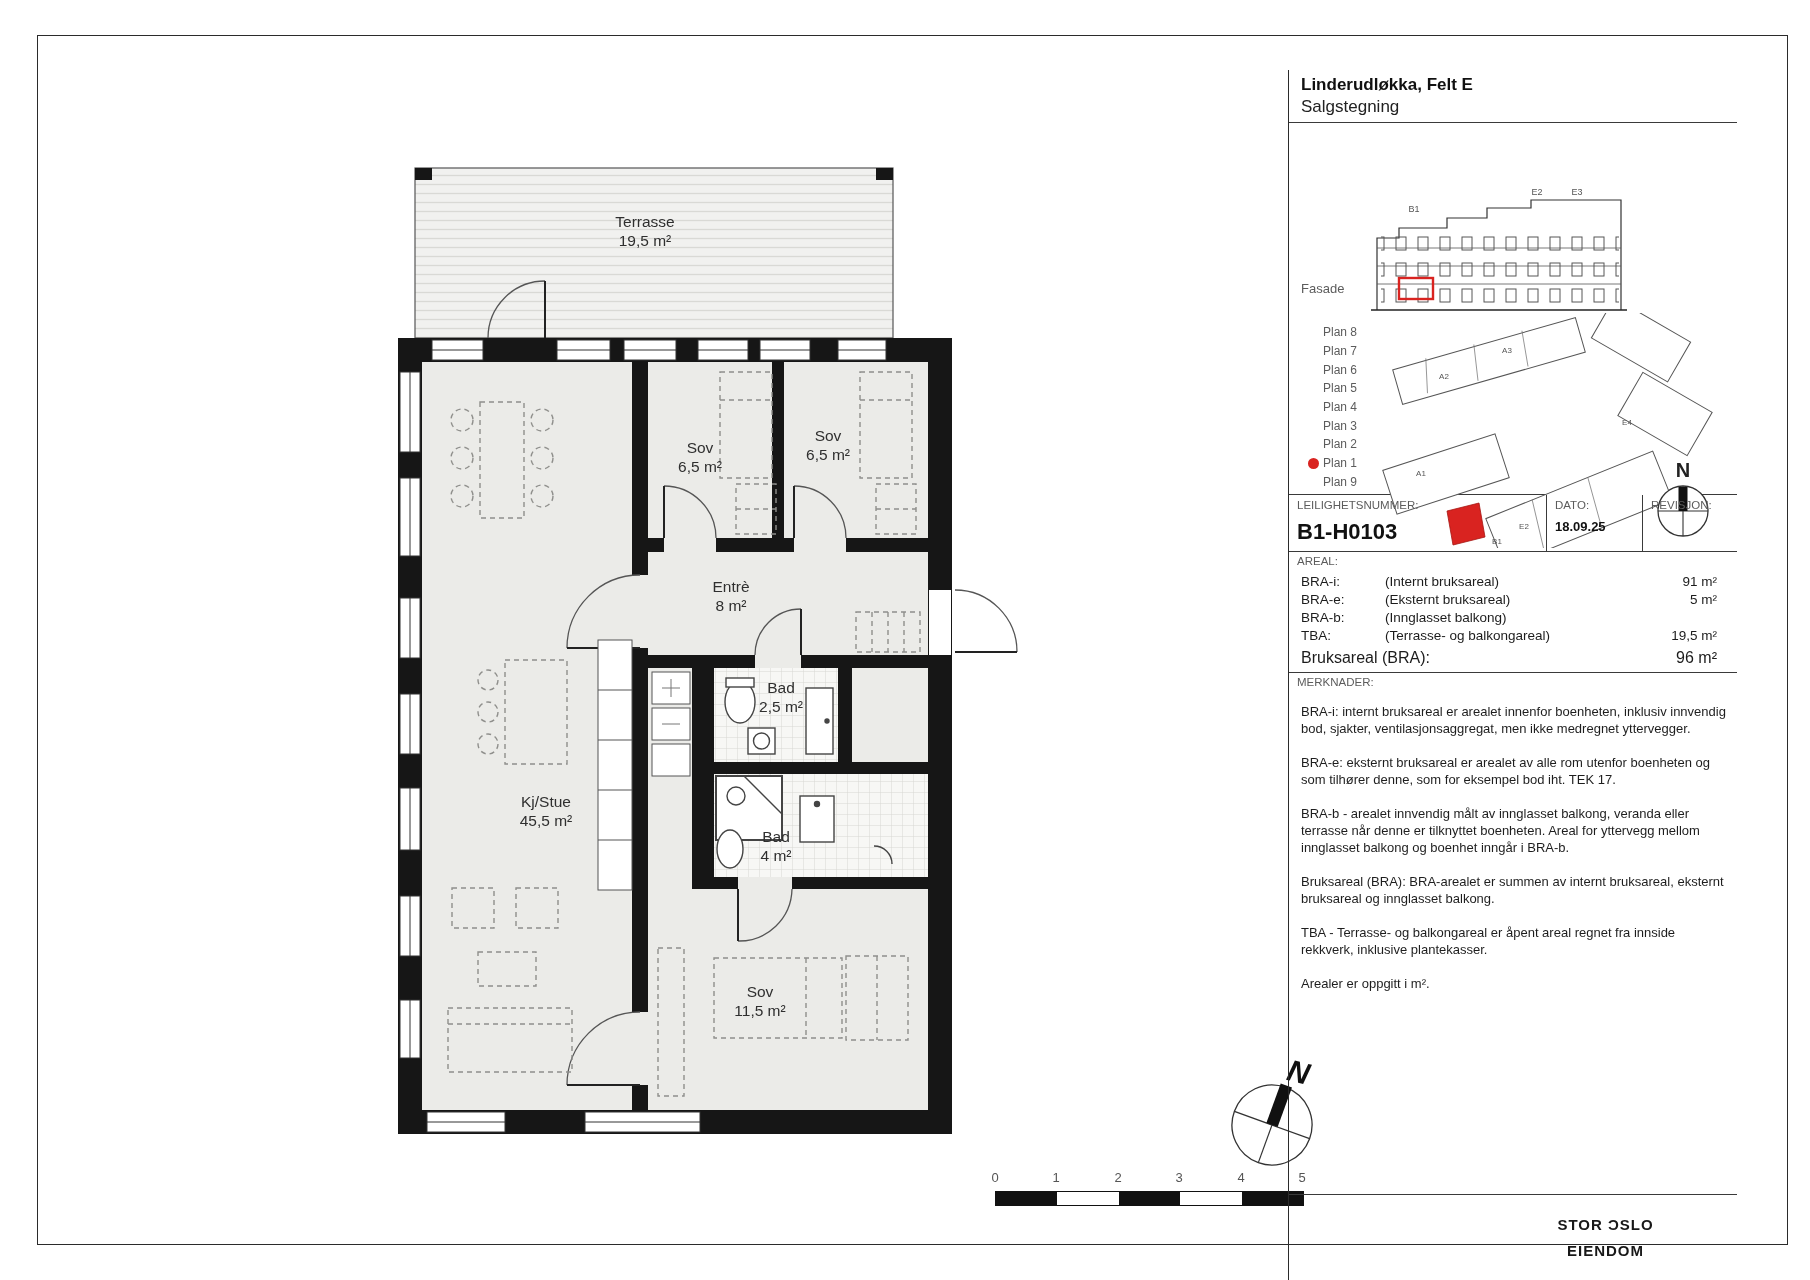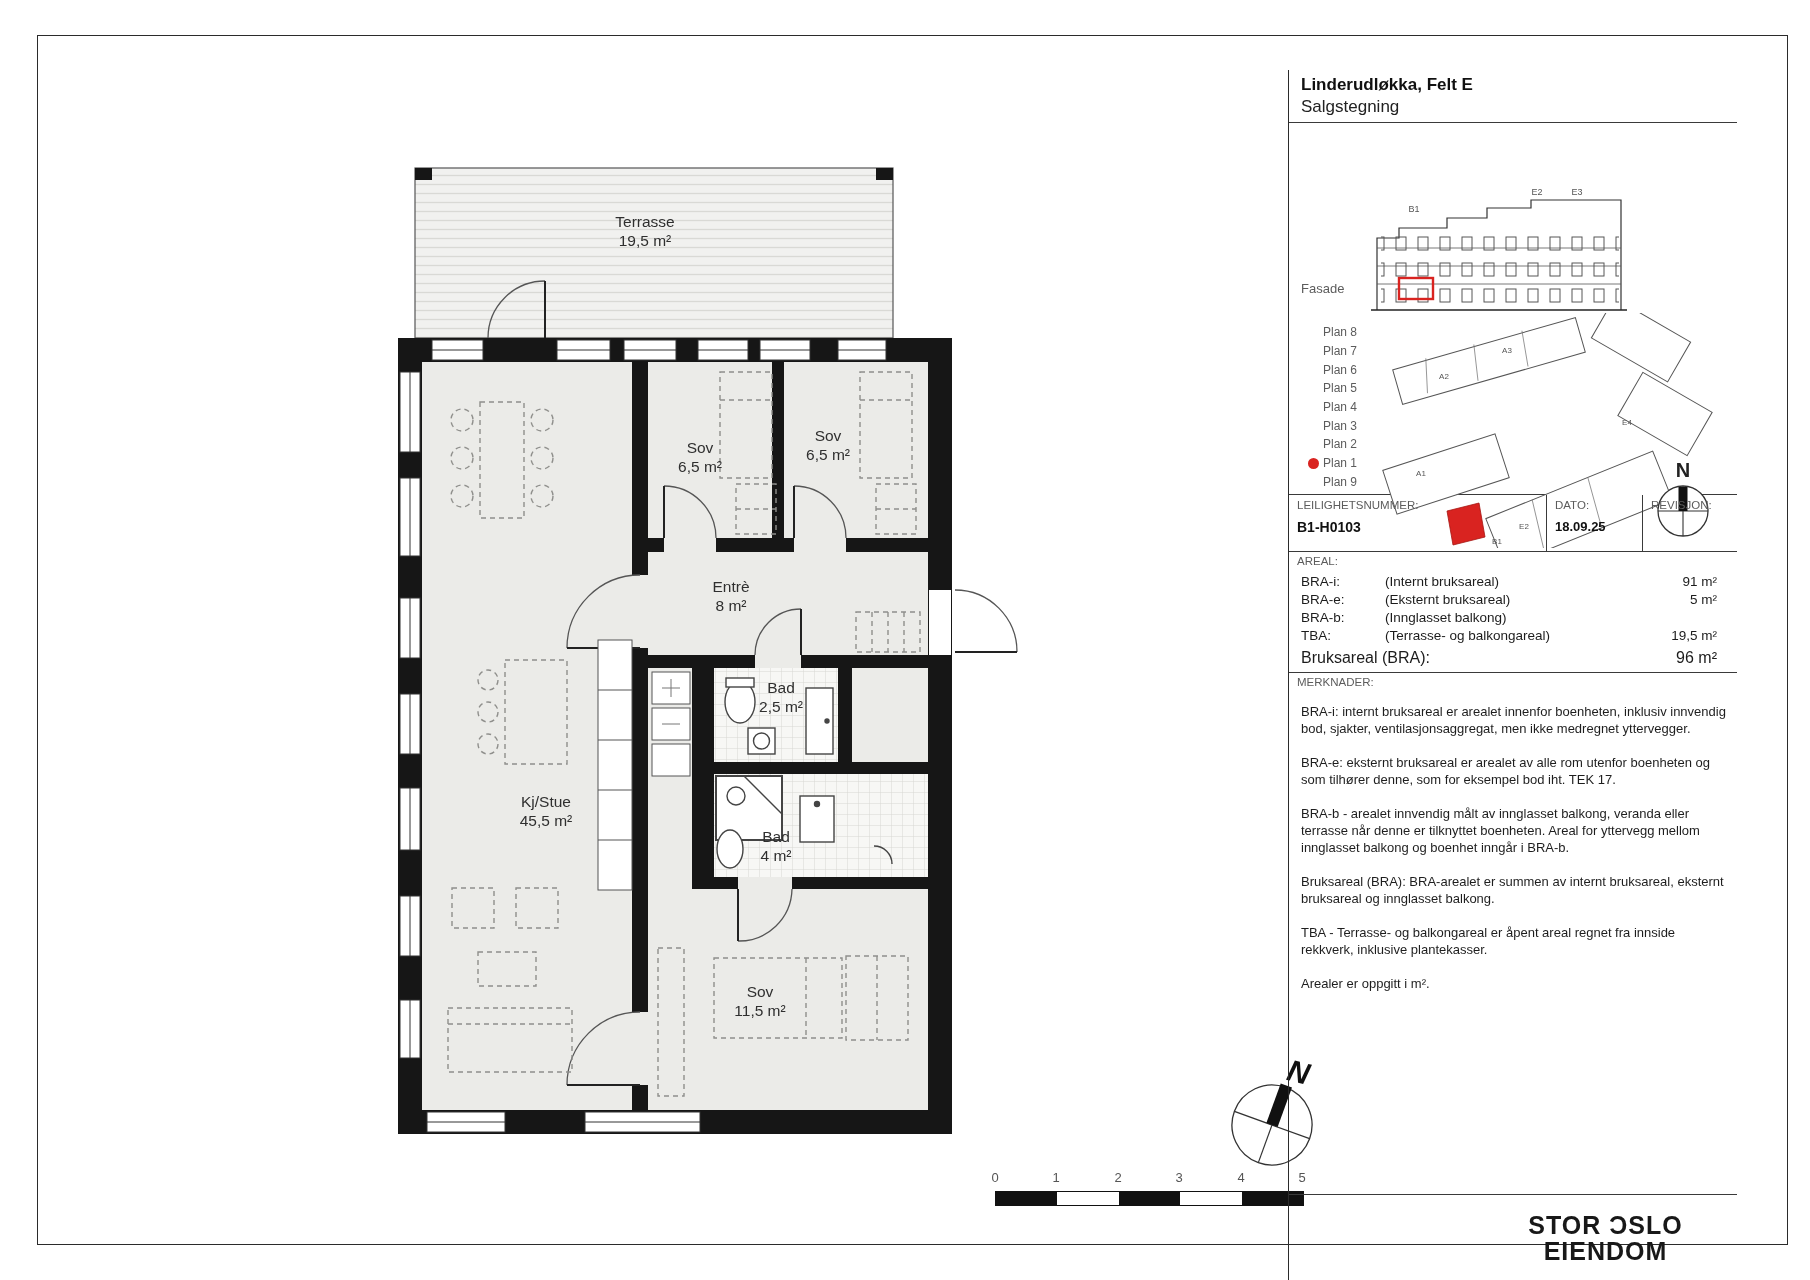--- a/index.html
+++ b/index.html
@@ -17,41 +17,41 @@
   #tb-locator{top:53px;height:372px;}
   .muted{color:#5c5c5c;}
   #fasade-label{position:absolute;left:12px;top:158px;font-size:13px;}
   #plan-list{position:absolute;left:18px;top:200px;font-size:12px;color:#5c5c5c;}
   .plan-row{display:flex;align-items:center;height:18.7px;}
   .dot-slot{width:16px;height:12px;display:inline-block;position:relative;}
   .red-dot{position:absolute;left:1px;top:1px;width:11px;height:11px;border-radius:50%;background:#d92320;}
   #tb-apt{top:425px;height:57px;}
   .cell{position:absolute;top:0;height:57px;box-sizing:border-box;}
   .cell-label{position:absolute;left:8px;top:4px;font-size:11.5px;color:#5c5c5c;}
-  .cell-value{position:absolute;left:8px;top:24px;font-size:14px;font-weight:bold;color:#111;}
+  .cell-value{position:absolute;left:8px;top:24px;font-size:22px;font-weight:bold;color:#111;}
   #cell-apt{left:0;width:257px;}
   #cell-dato{left:257px;width:96px;border-left:1.2px solid #3a3a3a;}
   #cell-dato .cell-value{font-size:13px;}
   #cell-rev{left:353px;width:95px;border-left:1.2px solid #3a3a3a;}
   #tb-areal{top:482px;height:121px;font-size:13.5px;}
   #areal-label{position:absolute;left:8px;top:3px;font-size:11.5px;color:#5c5c5c;}
   .areal-row{position:absolute;left:12px;width:424px;height:18px;}
   .a-code{position:absolute;left:0;}
   .a-desc{position:absolute;left:84px;}
   .a-val{position:absolute;right:8px;}
   #tb-merk{top:603px;height:522px;}
   #merk-label{position:absolute;left:8px;top:3px;font-size:11.5px;color:#5c5c5c;}
   #merk-body{position:absolute;left:12px;top:30px;width:430px;font-size:13px;line-height:17px;color:#1e1e1e;}
   #merk-body p{margin:0 0 17px 0;}
   #tb-logos{top:1125px;height:85px;border-bottom:none;}
   #logo-coera{position:absolute;left:0;top:0;width:185px;height:85px;border-right:1.2px solid #3a3a3a;
       display:flex;align-items:center;justify-content:center;box-sizing:border-box;
       font-size:27px;font-weight:900;letter-spacing:1px;color:#181818;}
   #logo-soe{position:absolute;left:185px;top:0;width:263px;height:85px;display:flex;flex-direction:column;
-      align-items:center;justify-content:center;font-size:25px;font-weight:800;line-height:26px;
+      align-items:center;justify-content:center;font-size:15px;font-weight:800;line-height:26px;
       letter-spacing:1px;color:#181818;}
   
   .room-label{position:absolute;width:160px;text-align:center;font-size:15.5px;color:#2f2f2f;line-height:19px;}
   
   #scalebar{left:995px;top:1170px;width:309px;height:38px;font-size:13px;color:#555;}
   #scalebar .tick{position:absolute;top:0;transform:translateX(-50%);}
   #sb-bar{position:absolute;left:0;top:21px;width:307px;height:13px;border:1px solid #111;display:flex;}
   #sb-bar div{height:100%;}
   svg text{font-family:"Liberation Sans","DejaVu Sans",sans-serif;}
 </style>

